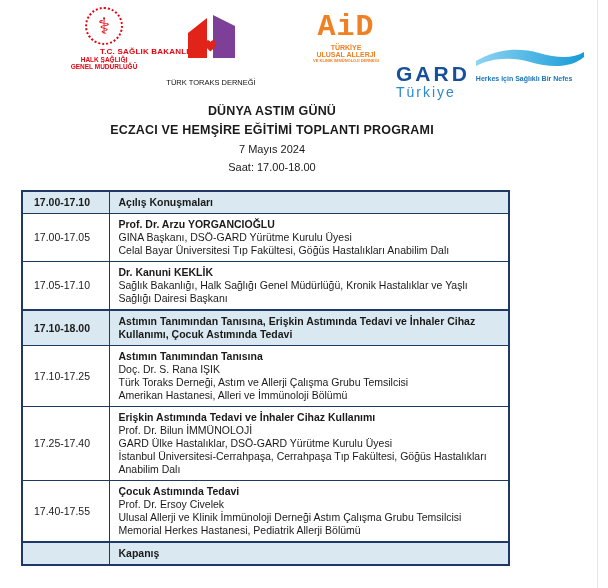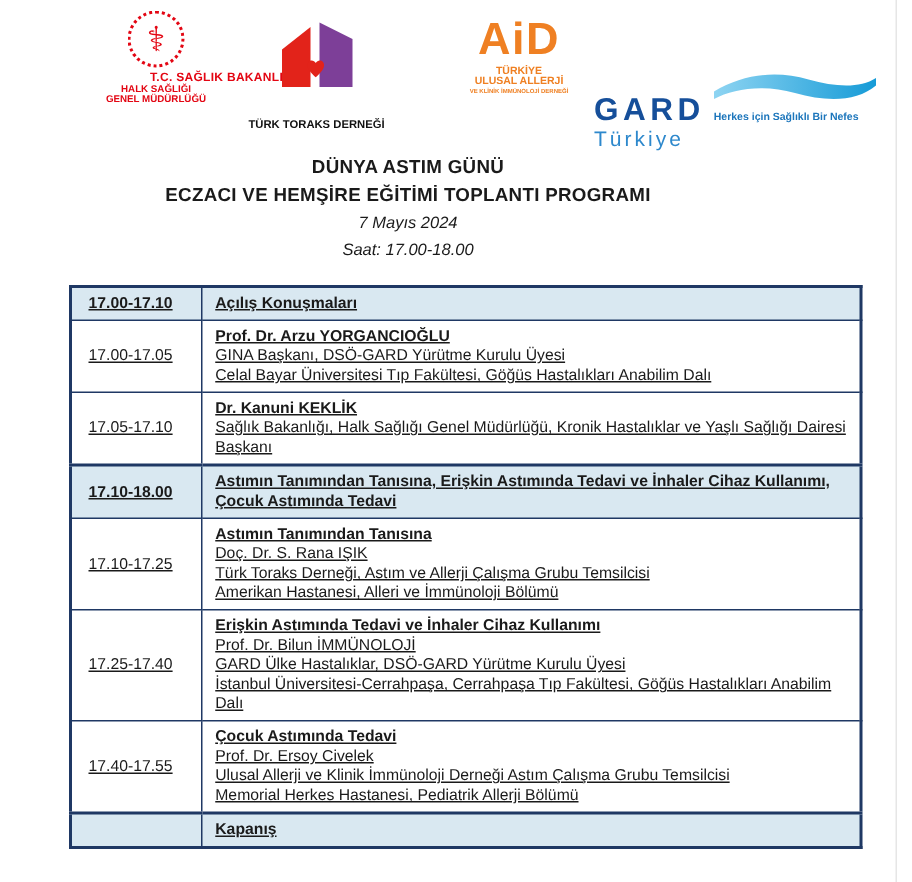--- a/index.html
+++ b/index.html
@@ -14,46 +14,46 @@
 
   .ministry { left:56px; top:7px; width:96px; }
   .emblem { width:38px; height:38px; margin:0 auto 2px auto; border:2px dotted #e30613;
             border-radius:50%; display:flex; align-items:center; justify-content:center; }
   .cadu { color:#e30613; font-size:23px; line-height:1; }
   .m-title { font-size:8px; font-weight:bold; color:#e30613; letter-spacing:.2px; white-space:nowrap;margin-left:44px; }
   .m-sub { font-size:6.5px; font-weight:bold; color:#e30613; white-space:nowrap; }
 
   .toraks { left:163px; top:14px; width:96px; }
   .toraks svg { display:block; margin:0 auto 2px auto; }
-  .t-label { font-size:7.5px; font-weight:bold; color:#111; white-space:nowrap;margin-top:18px; }
+  .t-label { font-size:7.5px; font-weight:normal; color:#111; white-space:nowrap;margin-top:18px; }
 
   .aid { left:303px; top:12px; width:86px; }
   .aid-acronym { font-size:30px; line-height:30px; font-weight:bold; color:#ef8023;
-                 font-family:Liberation Sans, sans-serif; letter-spacing:1px; }
+                 font-family:Liberation Mono, monospace; letter-spacing:1px; }
   .aid-l1 { font-size:7px; font-weight:bold; color:#ef8023; margin-top:2px; }
   .aid-l2 { font-size:7px; font-weight:bold; color:#ef8023; }
   .aid-l3 { font-size:4px; font-weight:bold; color:#ef8023; white-space:nowrap; }
 
   .gard { left:396px; top:27px; width:186px; display:flex; align-items:center; text-align:left; }
   .gard-left { flex:0 0 auto; }
   .gard-name { font-size:21px; line-height:22px; font-weight:bold; color:#164f9a; letter-spacing:3px;margin-top:36px; }
   .gard-region { font-size:14px; line-height:15px; color:#2d88cc; letter-spacing:2px; }
   .gard-sep { width:2px; height:44px; background:#2d88cc; margin:0 4px 0 2px; }
   .gard-right { flex:1 1 auto; }
   .gard-right svg { display:block; }
   .gard-slogan { font-size:7px; font-weight:bold; color:#1b75bb; white-space:nowrap; margin-top:1px; }
 
   
   .titleblock { position:absolute; top:102px; left:0; width:544px; text-align:center; }
   .tl1 { font-size:12.5px; font-weight:bold; line-height:19px; letter-spacing:.2px; }
-  .tl2 { font-size:11px; line-height:18px;font-style:italic; }
+  .tl2 { font-size:11px; line-height:18px; }
 
   
-  table.schedule { position:absolute; top:190px; left:46px; width:529px;
-                   border-collapse:collapse; table-layout:fixed;text-decoration:underline; }
+  table.schedule { position:absolute; top:190px; left:21px; width:489px;
+                   border-collapse:collapse; table-layout:fixed; }
   table.schedule, table.schedule td { border:1px solid #1f3864; }
   table.schedule { border:2px solid #1f3864; }
   td { font-size:10.5px; line-height:13px; vertical-align:middle; }
   td.time { width:87px; padding:4px 4px 4px 11px; font-size:10.5px; white-space:nowrap; }
   td.desc { padding:4px 8px 4px 9px; }
   tr.hl { background:#d9e8f1; }
   tr.thick-top td { border-top:2px solid #1f3864; }
   .b { font-weight:bold; }
 </style>
 </head>

